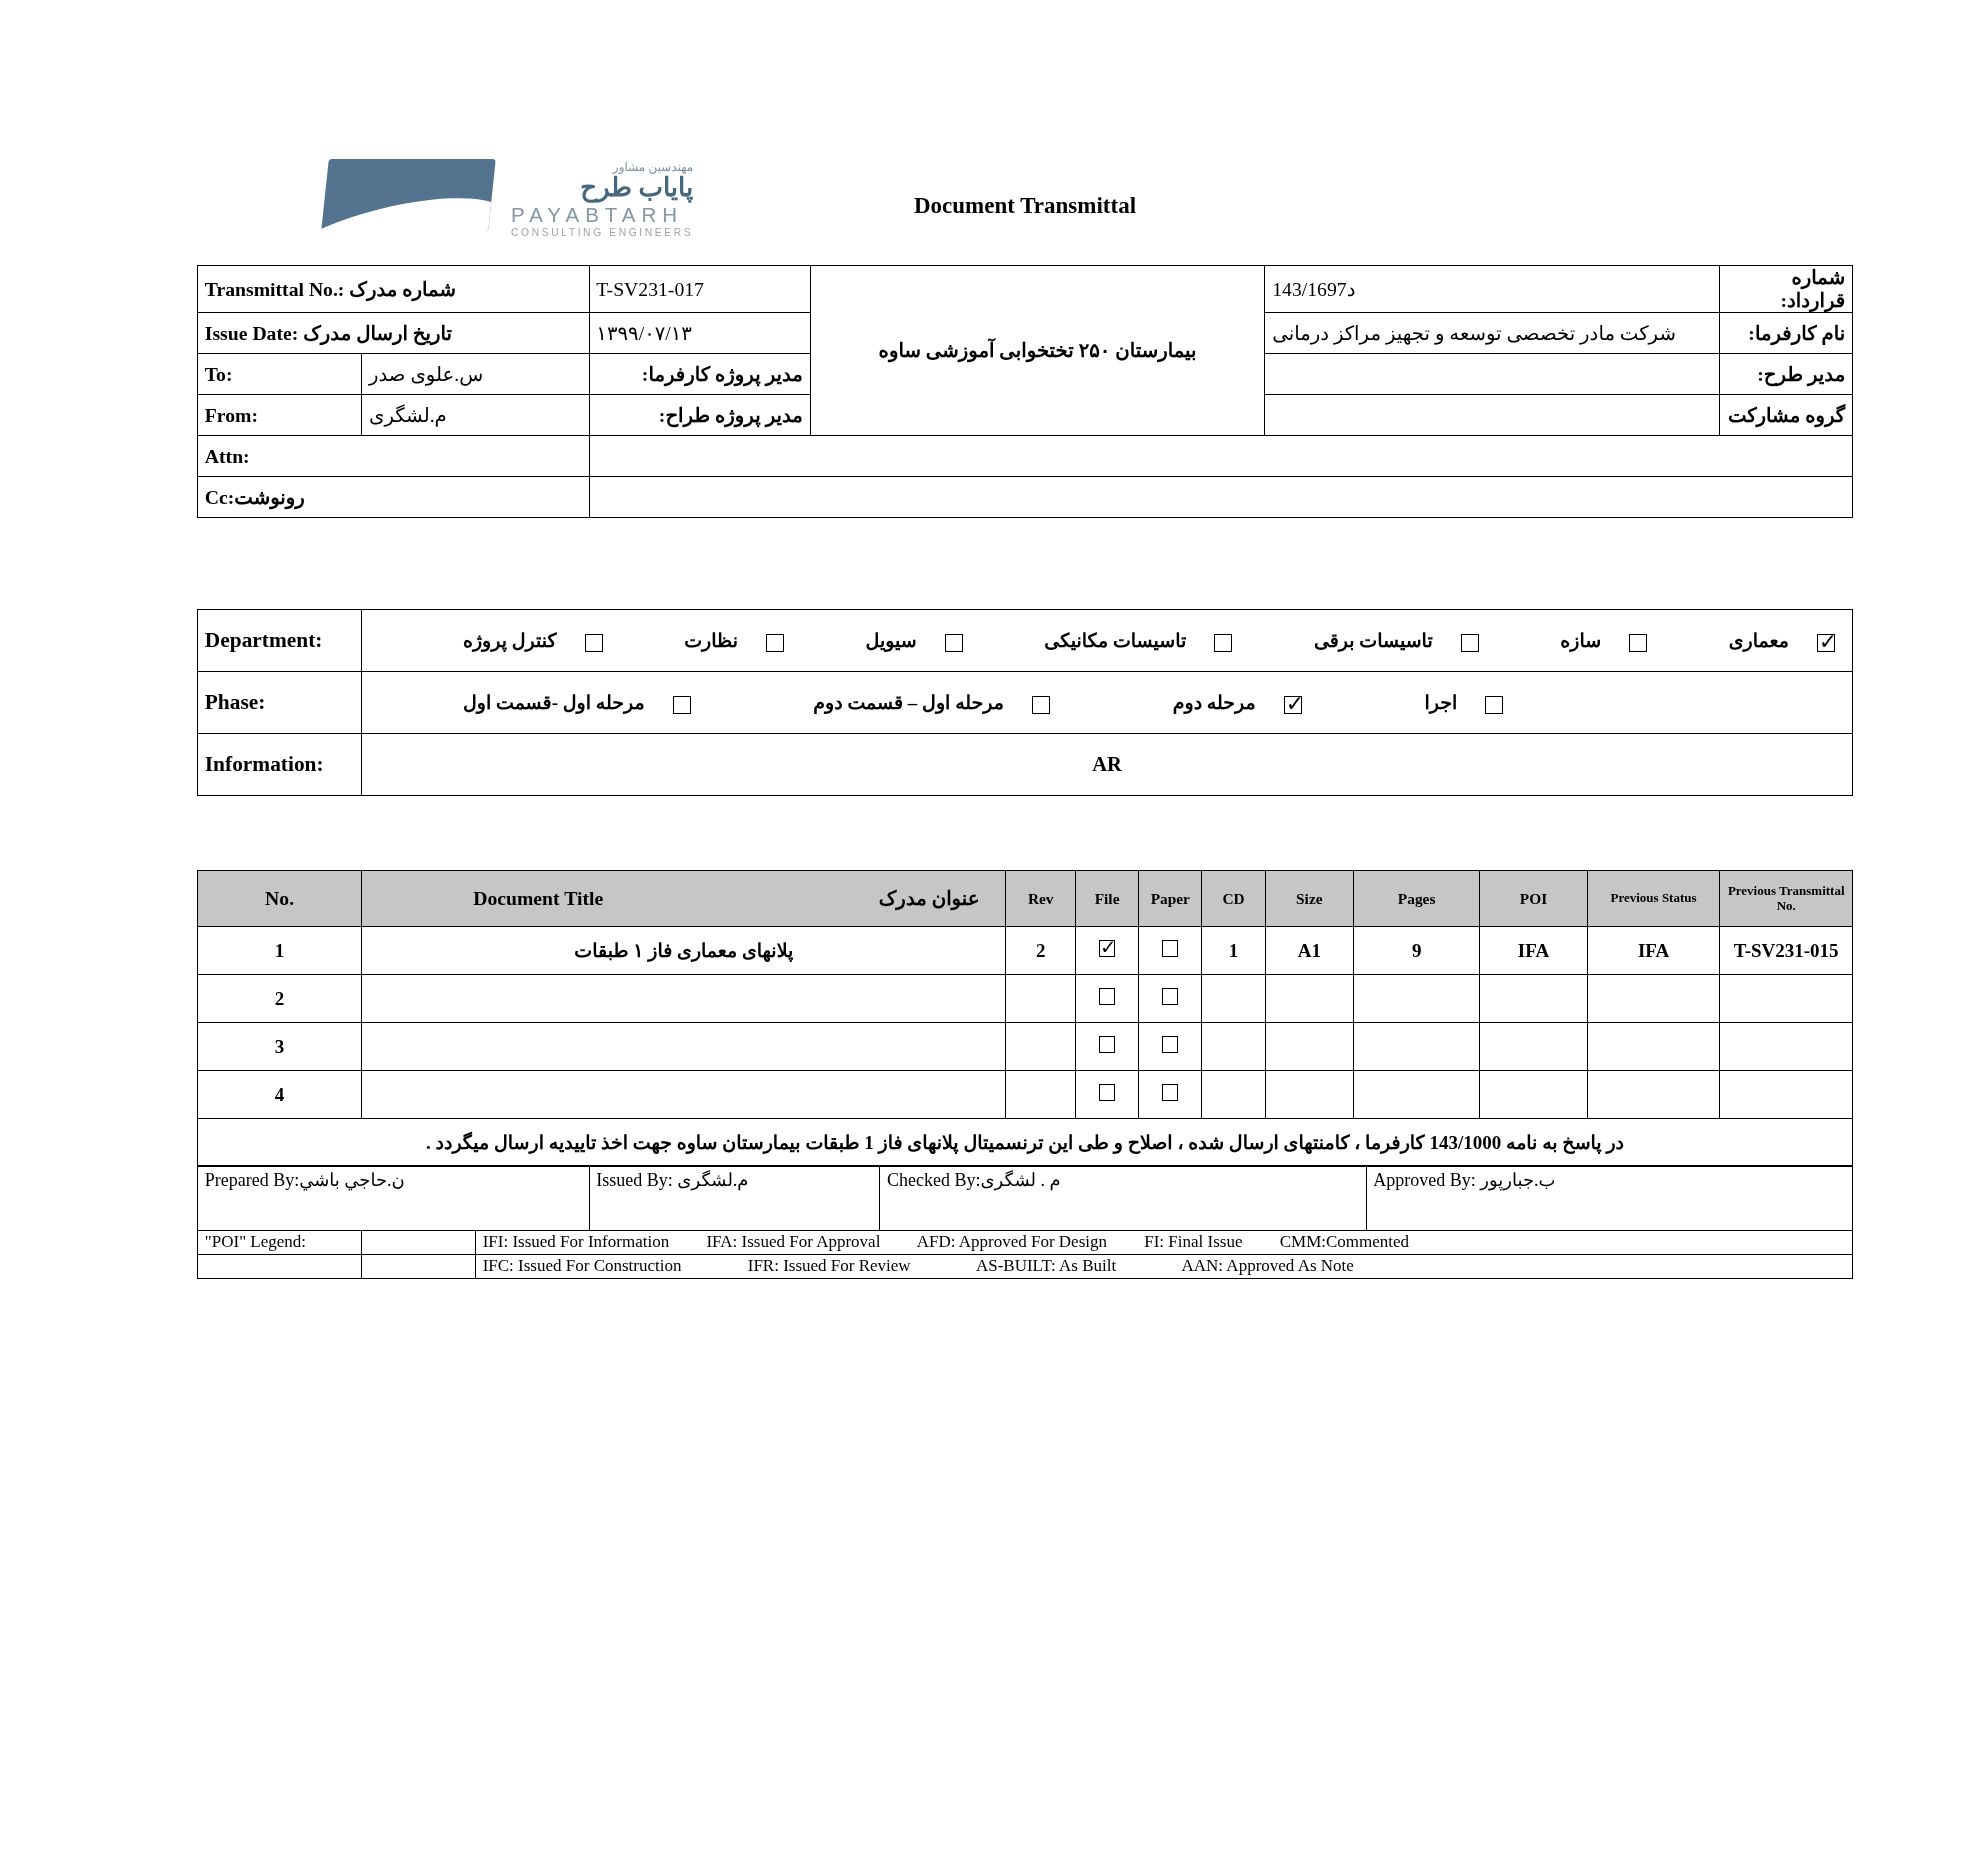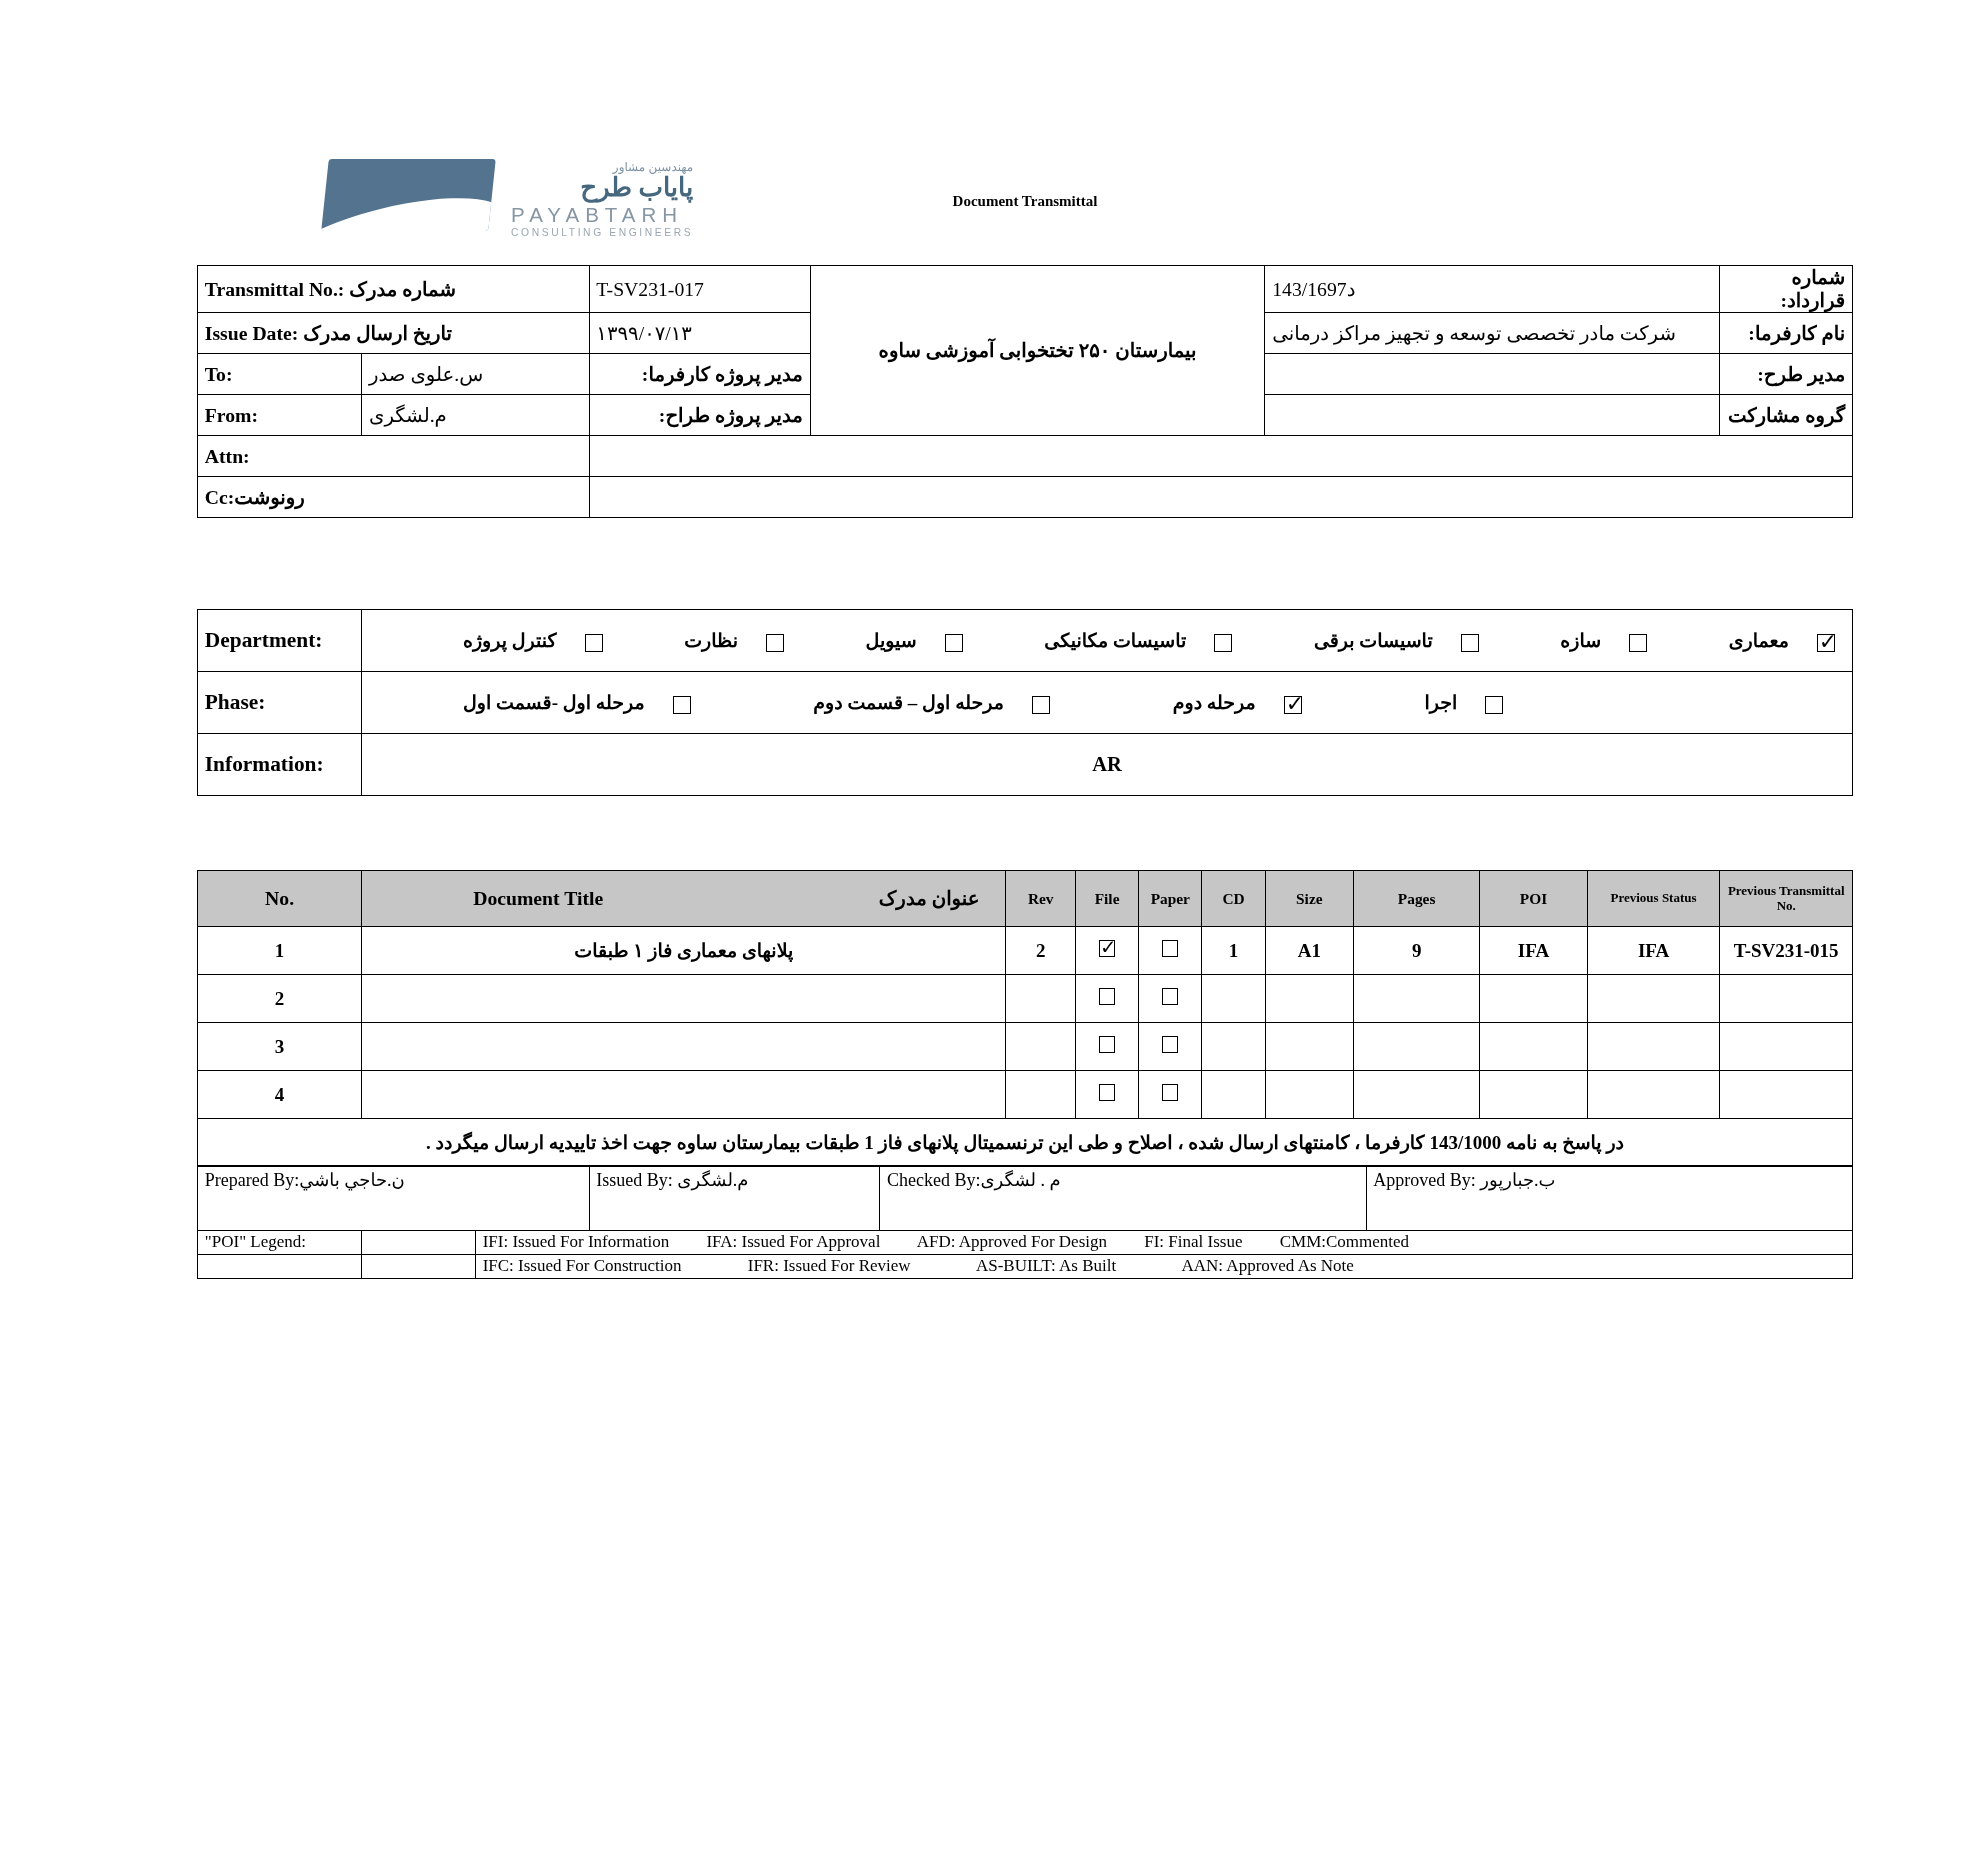--- a/index.html
+++ b/index.html
@@ -14,21 +14,21 @@
   
   .header-area { position:relative; height:106px; }
   .logo { position:absolute; left:128px; top:0; display:flex; gap:19px; align-items:flex-start; }
   .logo-mark { width:167px; height:72px; background:#54738e; position:relative; overflow:hidden; transform:skewX(-6deg); border-radius:3.4px; }
   .logo-swoosh { position:absolute; width:240px; height:77px; background:#ffffff; border-radius:50%; left:-51px; bottom:-53px; transform:rotate(-14deg); }
   .logo-text { display:flex; flex-direction:column; line-height:1.1; padding-top:1.7px; }
   .logo-tagline { font-family:"Liberation Sans",sans-serif; font-size:12px; color:#7d93a5; direction:rtl; text-align:right; }
   .logo-name-fa { font-size:26px; font-weight:bold; color:#46687f; direction:rtl; text-align:right; margin-bottom:1.7px; }
   .logo-name-en { font-family:"Liberation Sans",sans-serif; font-size:20.5px; letter-spacing:6px; color:#8696a4; }
   .logo-sub-en { font-family:"Liberation Sans",sans-serif; font-size:10.3px; letter-spacing:2.6px; color:#9aa7b2; }
-  .title { position:absolute; left:0; right:0; top:34px; text-align:center; font-size:15px; font-weight:bold; }
+  .title { position:absolute; left:0; right:0; top:34px; text-align:center; font-size:23px; font-weight:bold; }
 
   
   table { border-collapse:collapse; width:100%; table-layout:fixed; }
   td,th { border:1.7px solid #000; padding:0 6.8px; overflow:hidden; }
 
   
   .hdr-tbl { margin-top:0;border-radius:11px; }
   .hdr-tbl td { height:41px; font-size:19.7px; }
   .lbl { font-weight:bold; font-size:20.5px; text-align:left; }
   .ctr { text-align:left; }

